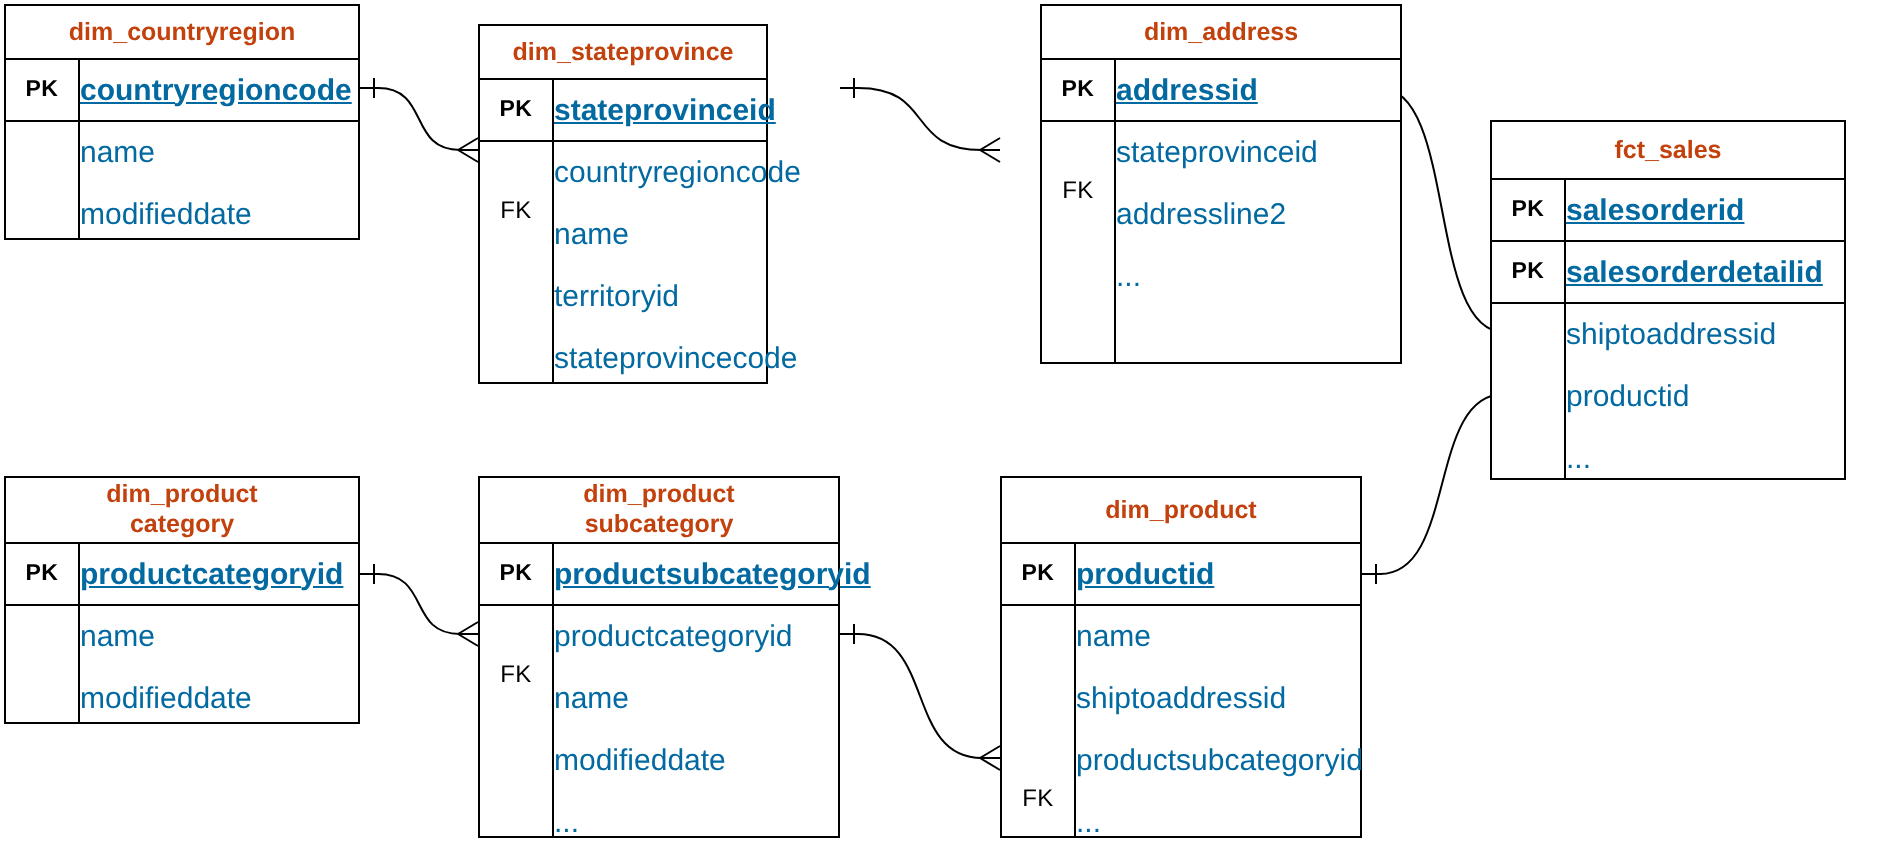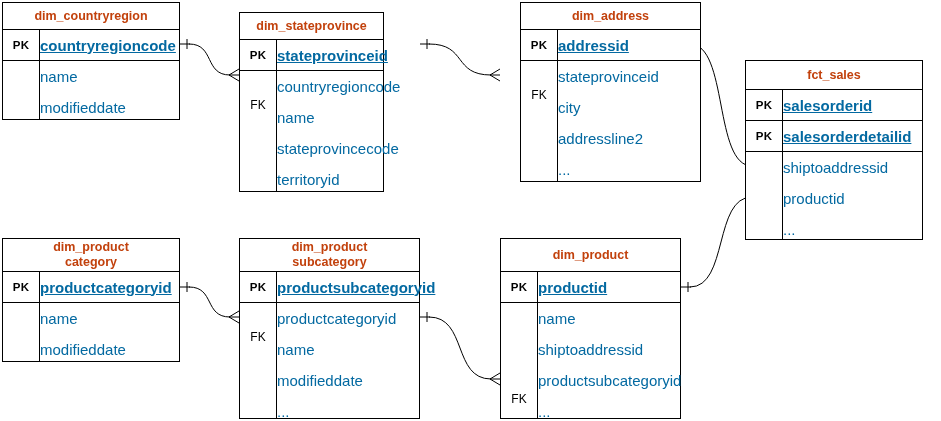--- a/index.html
+++ b/index.html
@@ -182,44 +182,40 @@
         <div class="row">
           <div class="row-key fk">FK</div>
           <div class="row-field">countryregioncode</div>
         </div>
         <div class="row">
           <div class="row-key"></div>
           <div class="row-field">name</div>
         </div>
         <div class="row">
           <div class="row-key"></div>
+          <div class="row-field">territoryid</div>
+        </div>
+        <div class="row">
+          <div class="row-key"></div>
           <div class="row-field">stateprovincecode</div>
-        </div>
-        <div class="row">
-          <div class="row-key"></div>
-          <div class="row-field">territoryid</div>
         </div>
       </div>
     </div>
     <div class="entity" style="left: 520px; top: 2px; width: 181px; height: 180px;">
       <div class="entity-title" style="height: 27px;">
         <div>dim_address</div>
       </div>
       <div class="entity-body" style="height: 151px;">
         <div class="row pk sep">
           <div class="row-key">PK</div>
           <div class="row-field">addressid</div>
         </div>
         <div class="row">
           <div class="row-key fk">FK</div>
           <div class="row-field">stateprovinceid</div>
-        </div>
-        <div class="row">
-          <div class="row-key"></div>
-          <div class="row-field">city</div>
         </div>
         <div class="row">
           <div class="row-key"></div>
           <div class="row-field">addressline2</div>
         </div>
         <div class="row">
           <div class="row-key"></div>
           <div class="row-field">...</div>
         </div>
       </div>

